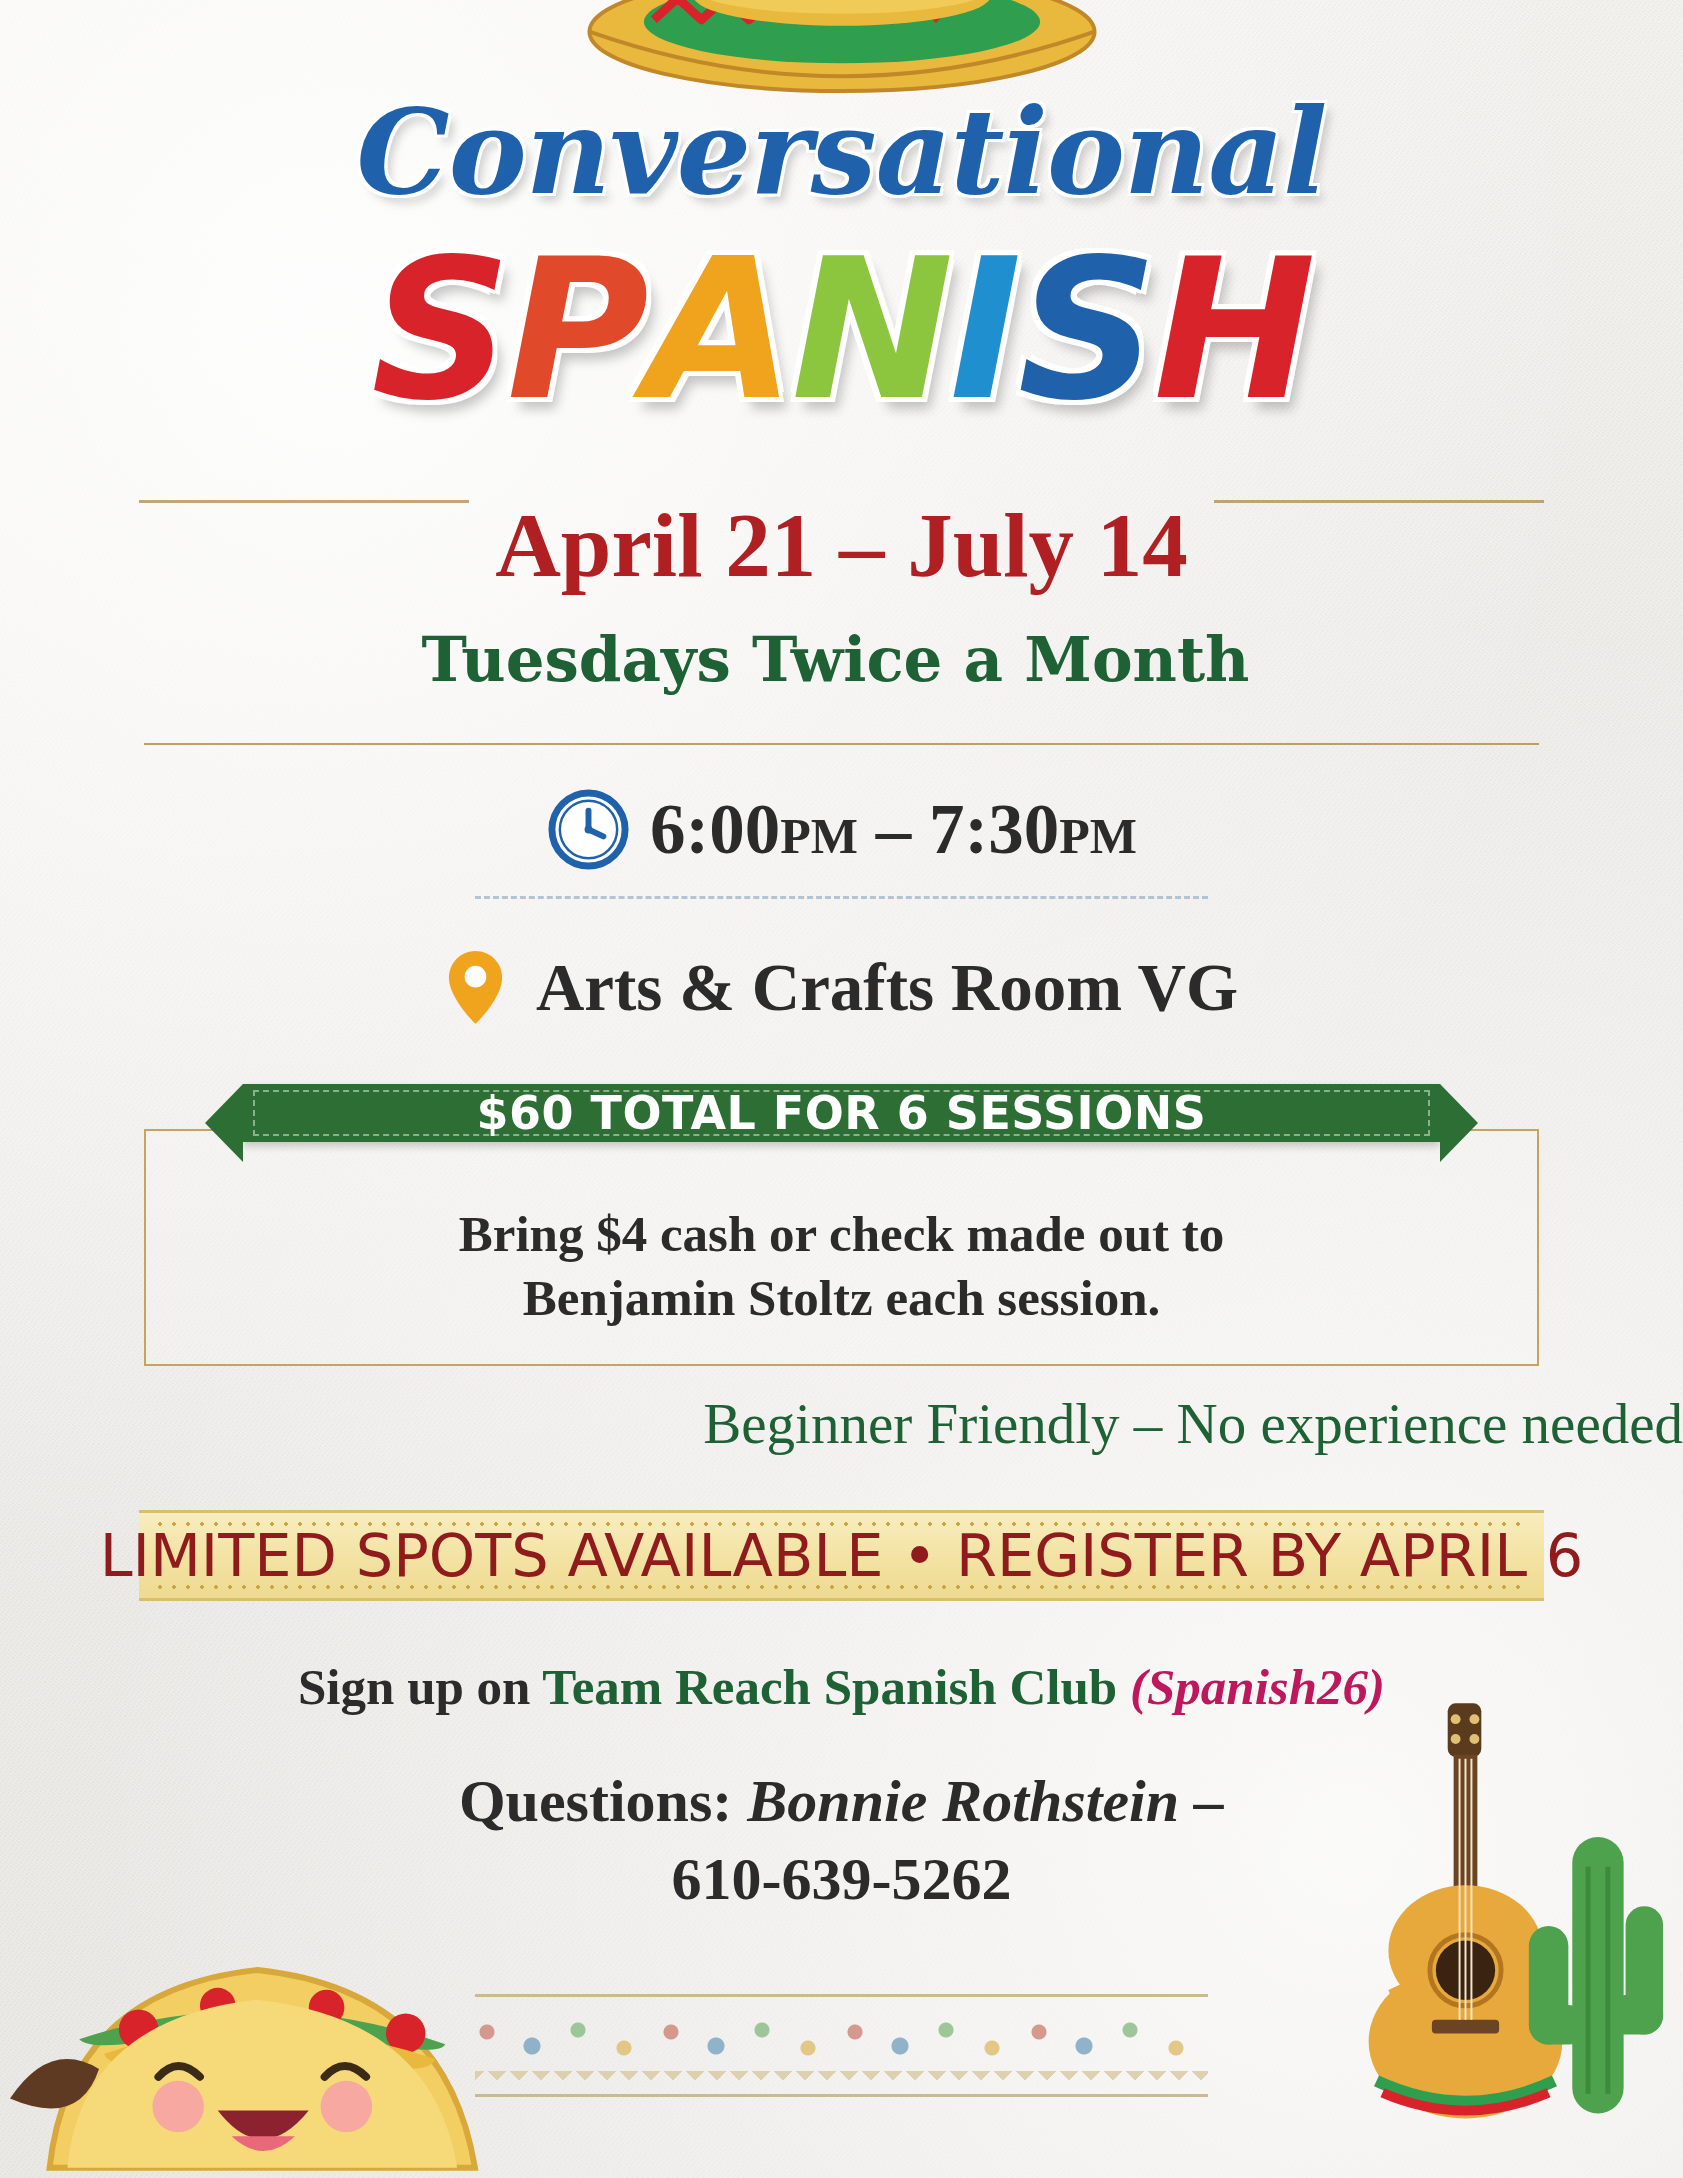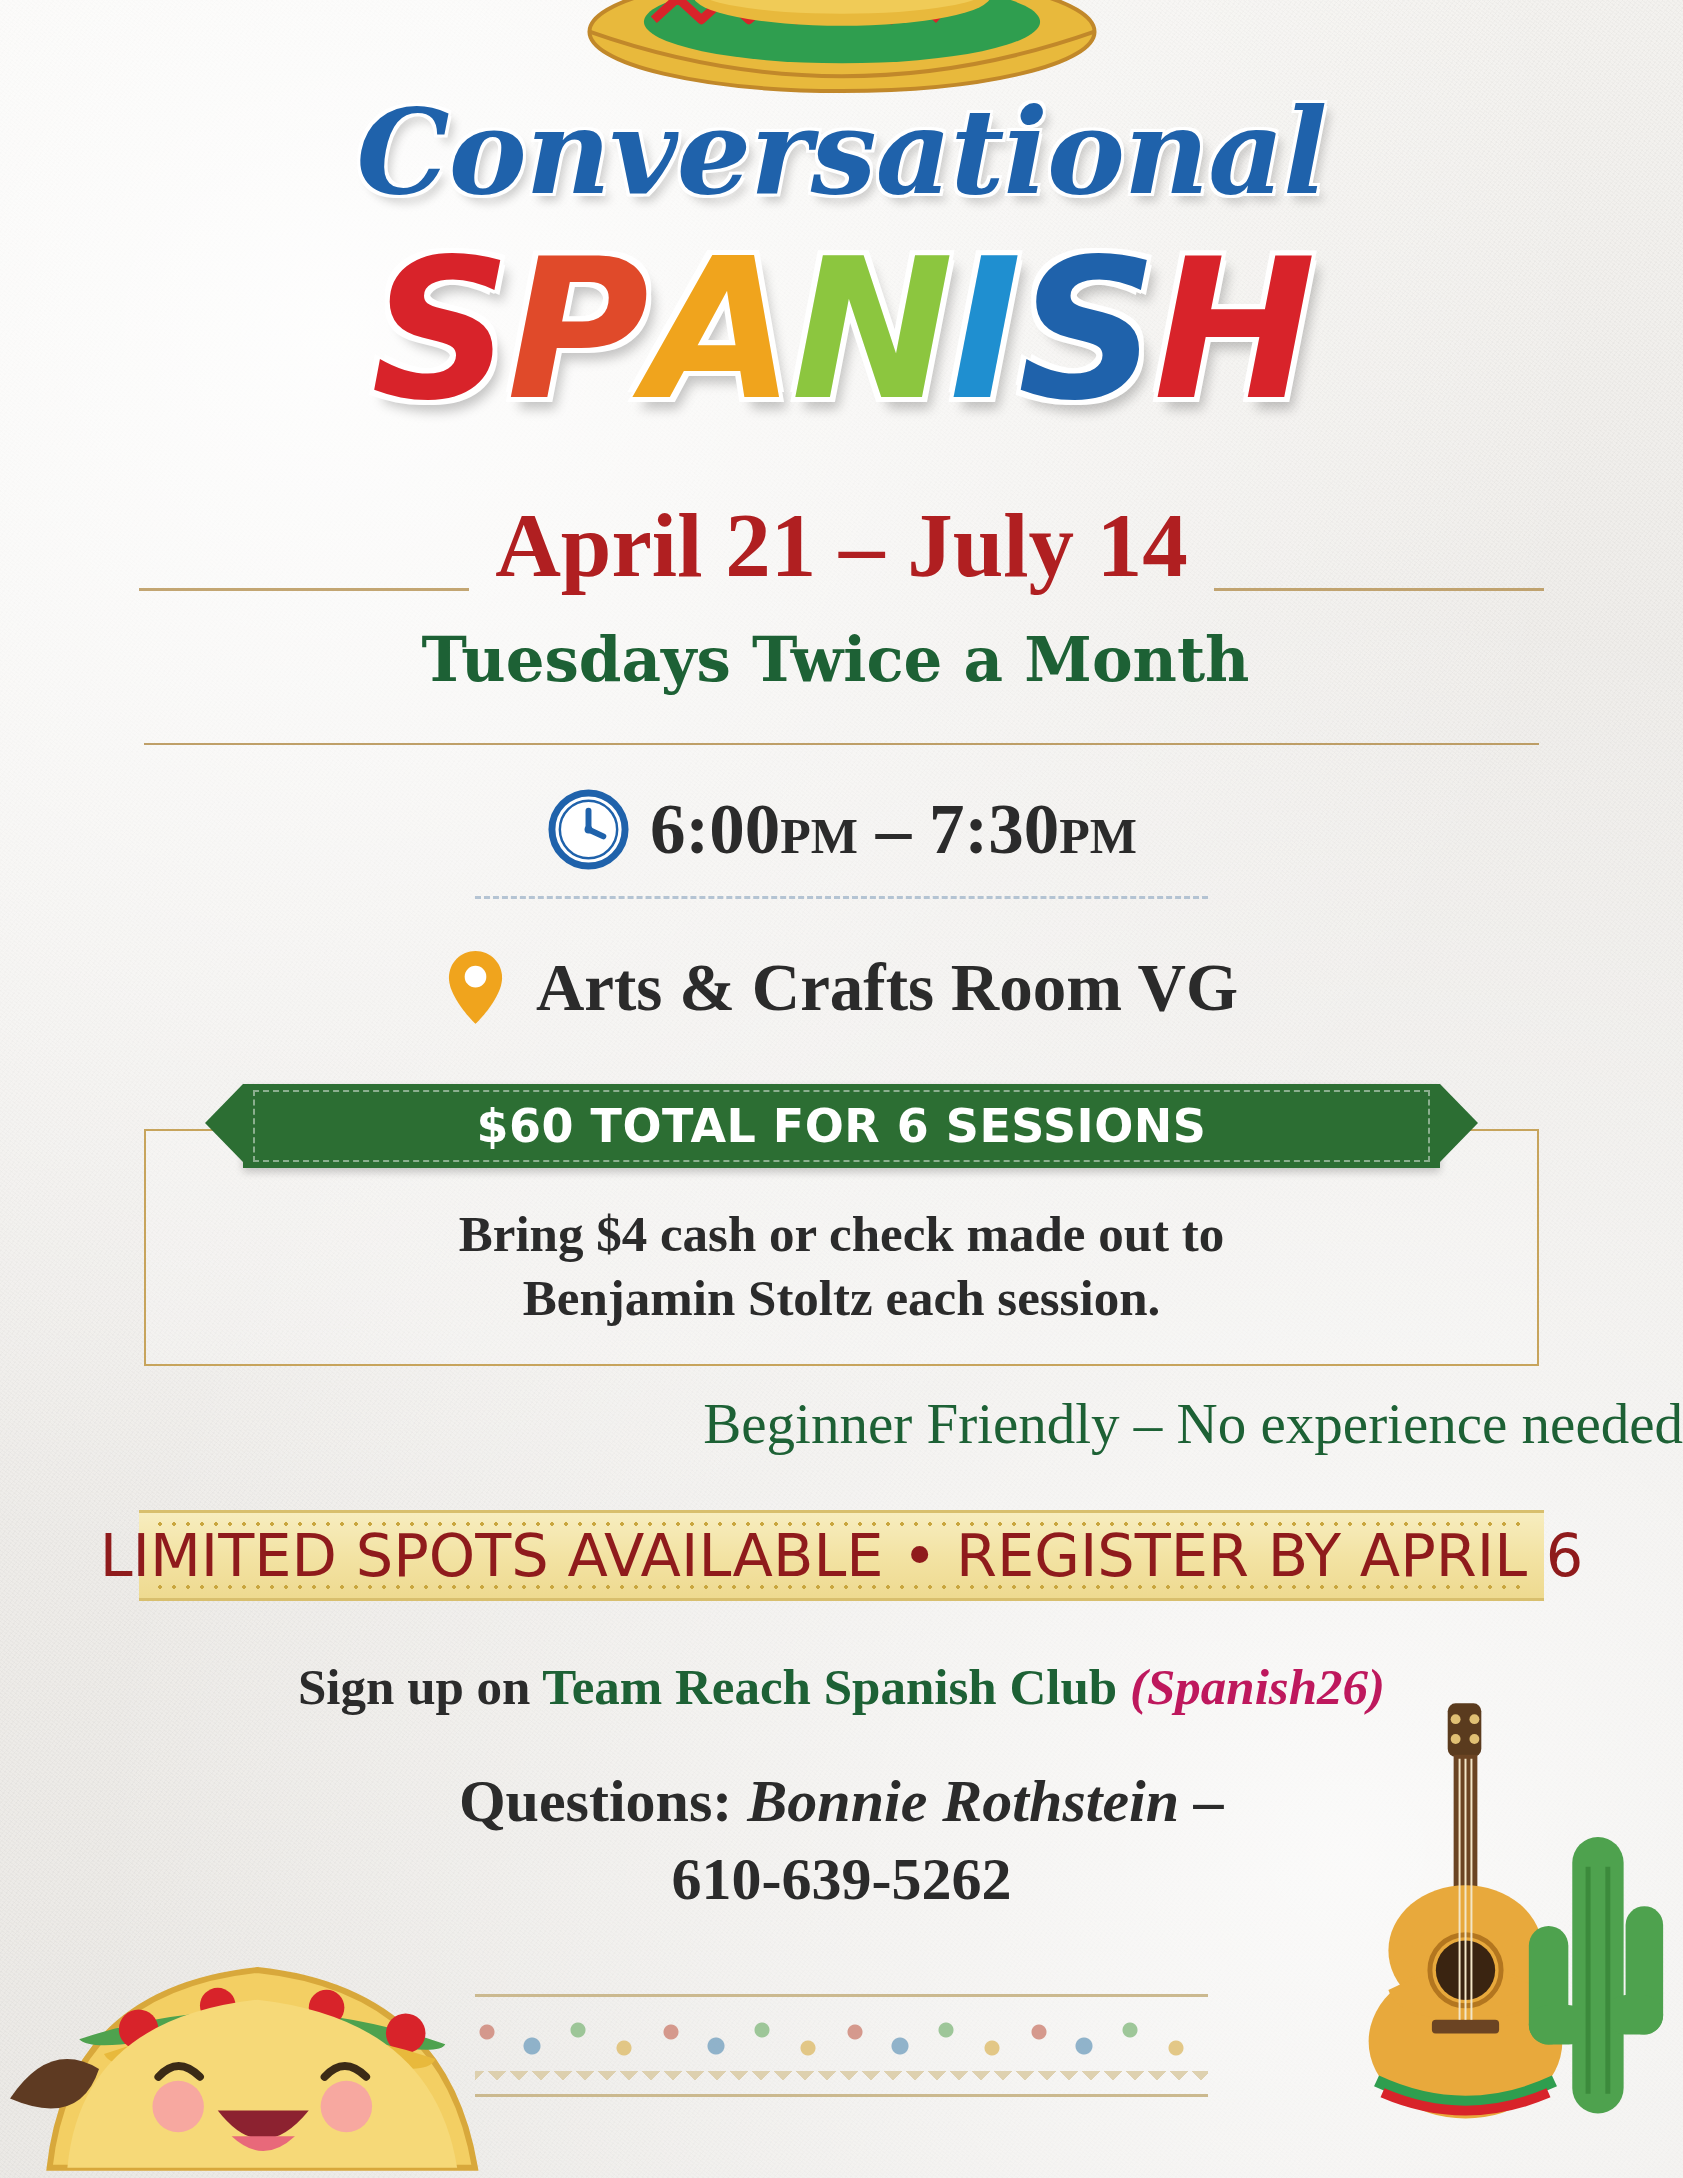--- a/index.html
+++ b/index.html
@@ -89,21 +89,21 @@
       8px 12px 12px rgba(0,0,0,0.22);
   }
 
   
   .dates-row {
     position: absolute;
     top: 500px;
     left: 139px;
     right: 139px;
     display: flex;
-    align-items: flex-end;
+    align-items: flex-start;
     gap: 26px;
   }
   .rule {
     flex: 1 1 auto;
     height: 3px;
     background: #b08a45;
     opacity: 0.75;
   }
   .dates {
     font-family: "Liberation Serif", serif;
@@ -193,21 +193,21 @@
     top: 1129px;
     height: 233px;
     border: 2px solid #c7a45c;
     background: rgba(255,255,255,0.18);
   }
   .ribbon {
     position: absolute;
     left: 243px;
     right: 243px;
     top: 1084px;
-    height: 84px;
+    height: 58px;
     background: #2c6e33;
     display: flex;
     align-items: center;
     justify-content: center;
     box-shadow: 0 4px 8px rgba(0,0,0,0.2);
   }
   .ribbon::before, .ribbon::after {
     content: "";
     position: absolute;
     top: 0;

